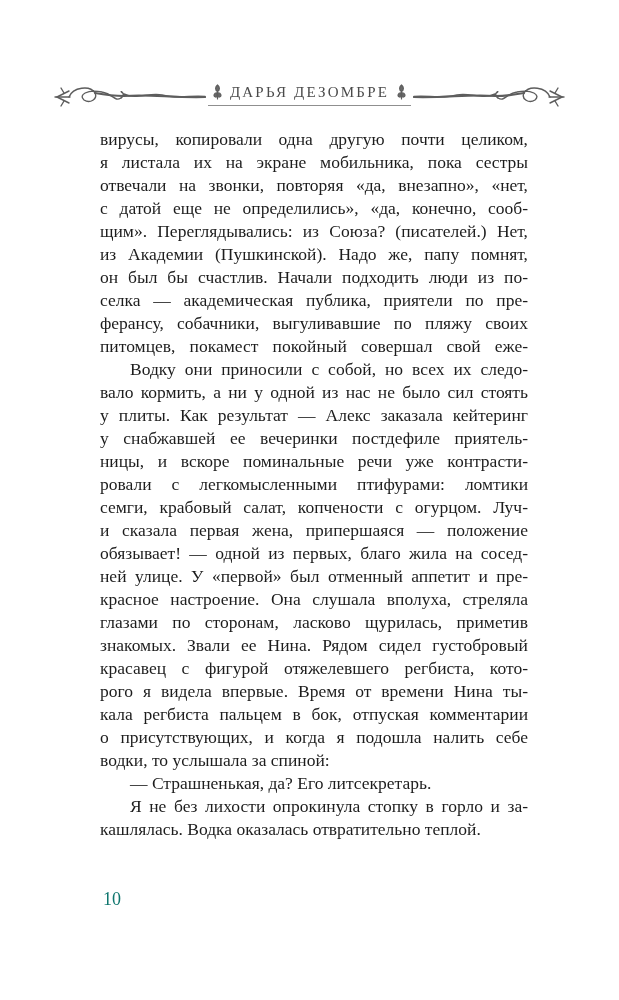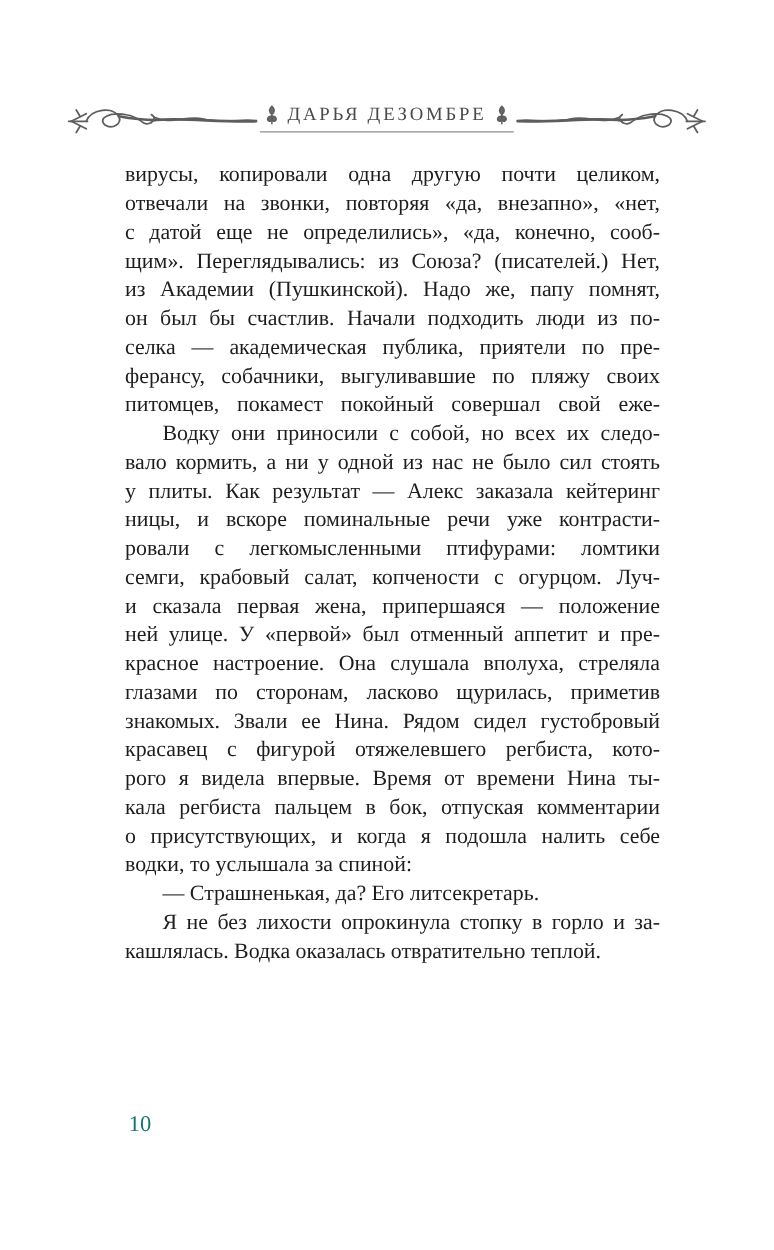--- a/index.html
+++ b/index.html
@@ -126,37 +126,40 @@
         <path d="M67 15 C74 10 62 6 70 11 C82 17 96 9 108 12 C124 16 138 12 151 13.5"></path>
         <path d="M41 10 C52 12 60 13 70 13" stroke-width="2.2"></path>
         <path d="M70 13 C95 11 120 15 151 14" stroke-width="2.2"></path>
       </g>
     </svg>
   </div>
 
   <main class="page-text">
       <p class="para">
         <span class="line first">вирусы, копировали одна другую почти целиком,</span>
+        <span class="line">я листала их на экране мобильника, пока сестры</span>
         <span class="line">отвечали на звонки, повторяя «да, внезапно», «нет,</span>
         <span class="line">с датой еще не определились», «да, конечно, сооб-</span>
         <span class="line">щим». Переглядывались: из Союза? (писателей.) Нет,</span>
         <span class="line">из Академии (Пушкинской). Надо же, папу помнят,</span>
         <span class="line">он был бы счастлив. Начали подходить люди из по-</span>
         <span class="line">селка — академическая публика, приятели по пре-</span>
         <span class="line">ферансу, собачники, выгуливавшие по пляжу своих</span>
         <span class="line">питомцев, покамест покойный совершал свой еже-</span>
       </p>
       <p class="para indent">
         <span class="line first">Водку они приносили с собой, но всех их следо-</span>
         <span class="line">вало кормить, а ни у одной из нас не было сил стоять</span>
         <span class="line">у плиты. Как результат — Алекс заказала кейтеринг</span>
+        <span class="line">у снабжавшей ее вечеринки постдефиле приятель-</span>
         <span class="line">ницы, и вскоре поминальные речи уже контрасти-</span>
         <span class="line">ровали с легкомысленными птифурами: ломтики</span>
         <span class="line">семги, крабовый салат, копчености с огурцом. Луч-</span>
         <span class="line">и сказала первая жена, припершаяся — положение</span>
+        <span class="line">обязывает! — одной из первых, благо жила на сосед-</span>
         <span class="line">ней улице. У «первой» был отменный аппетит и пре-</span>
         <span class="line">красное настроение. Она слушала вполуха, стреляла</span>
         <span class="line">глазами по сторонам, ласково щурилась, приметив</span>
         <span class="line">знакомых. Звали ее Нина. Рядом сидел густобровый</span>
         <span class="line">красавец с фигурой отяжелевшего регбиста, кото-</span>
         <span class="line">рого я видела впервые. Время от времени Нина ты-</span>
         <span class="line">кала регбиста пальцем в бок, отпуская комментарии</span>
         <span class="line">о присутствующих, и когда я подошла налить себе</span>
         <span class="line last">водки, то услышала за спиной:</span>
       </p>

